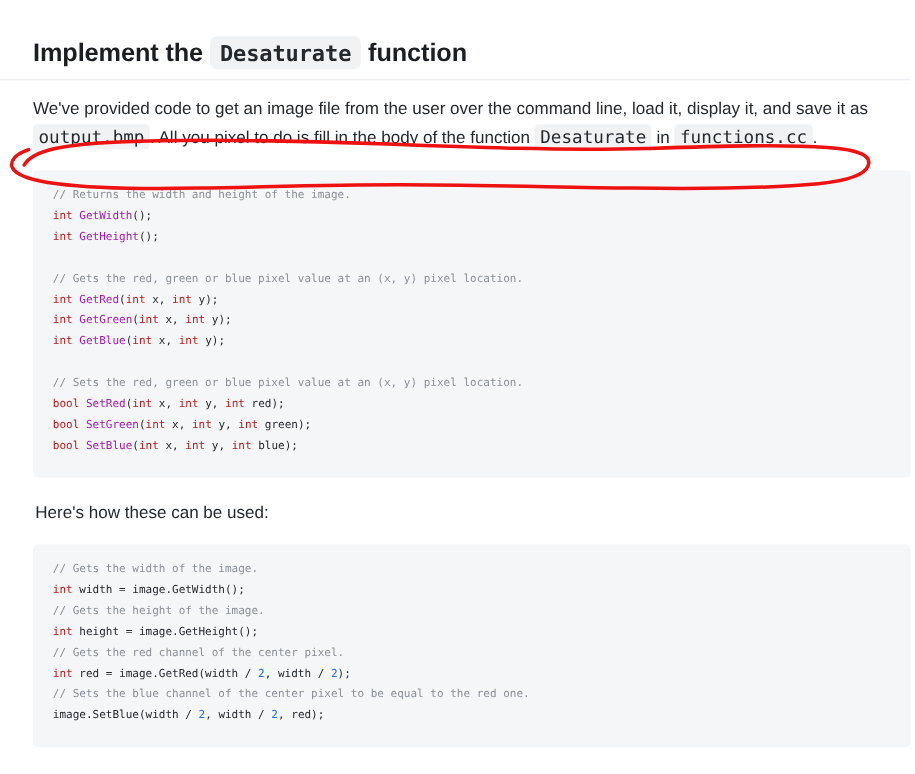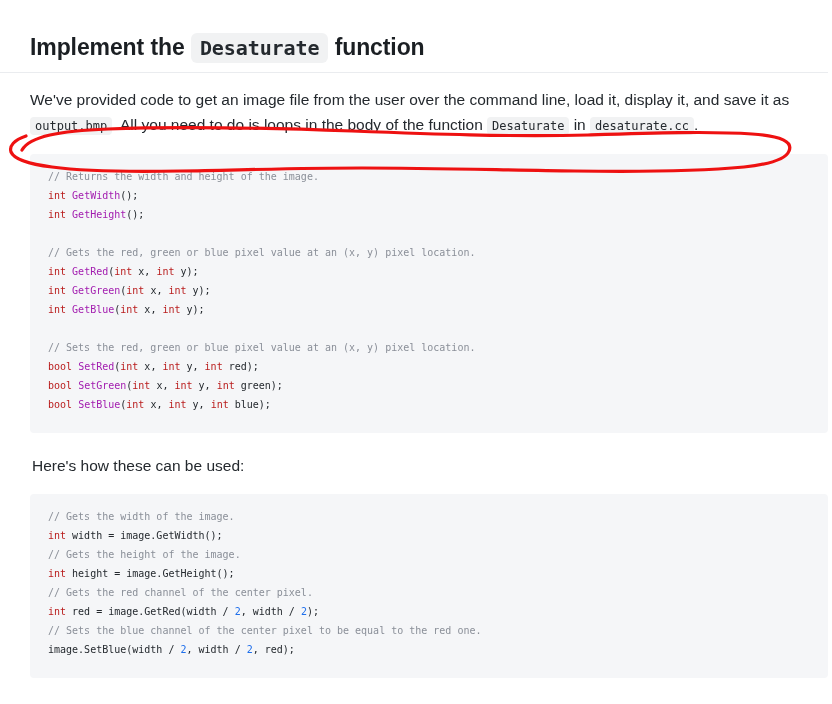--- a/index.html
+++ b/index.html
@@ -57,21 +57,21 @@
     padding-top: 20px;
     padding-left: 32px;
   }
 
   
   .chip {
     font-family: "DejaVu Sans Mono", "Liberation Mono", monospace;
     background: #f1f2f3;
     border-radius: 4px;
     padding: 2px 5px;
-    font-size: 12px;
+    font-size: 16px;
     color: #24292e;
     white-space: pre;
   }
 
   
   .codeblock {
     background: #f5f6f8;
     margin: 17px 0 0 30px;
     padding: 16px 0 16px 18px;
     border-radius: 4px;
@@ -105,24 +105,24 @@
   }
 </style>
 </head>
 <body>
 
 <div class="page">
 
   <h1 class="heading"><span>Implement the</span> <code class="chip">Desaturate</code> <span>function</span></h1>
 
   <p class="para"><span>We've provided code to get an image file from the user over the command line, load it, display it, and save it as</span>
-    <code class="chip">output.bmp</code><span>. All you need to do is loops in the body of the function</span>
+    <code class="chip">output.bmp</code><span>. All you pixel to do is fill in the body of the function</span>
     <code class="chip">Desaturate</code>
     <span>in</span>
-    <code class="chip">desaturate.cc</code><span>.</span></p>
+    <code class="chip">functions.cc</code><span>.</span></p>
 
 
   <pre class="codeblock"><div class="code-line"><span class="tok-comment">// Returns the width and height of the image.</span></div><div class="code-line"><span class="tok-type">int</span><span class="tok-plain"> </span><span class="tok-fn">GetWidth</span><span class="tok-plain">();</span></div><div class="code-line"><span class="tok-type">int</span><span class="tok-plain"> </span><span class="tok-fn">GetHeight</span><span class="tok-plain">();</span></div><div class="code-line blank">&nbsp;</div><div class="code-line"><span class="tok-comment">// Gets the red, green or blue pixel value at an (x, y) pixel location.</span></div><div class="code-line"><span class="tok-type">int</span><span class="tok-plain"> </span><span class="tok-fn">GetRed</span><span class="tok-plain">(</span><span class="tok-type">int</span><span class="tok-plain"> x, </span><span class="tok-type">int</span><span class="tok-plain"> y);</span></div><div class="code-line"><span class="tok-type">int</span><span class="tok-plain"> </span><span class="tok-fn">GetGreen</span><span class="tok-plain">(</span><span class="tok-type">int</span><span class="tok-plain"> x, </span><span class="tok-type">int</span><span class="tok-plain"> y);</span></div><div class="code-line"><span class="tok-type">int</span><span class="tok-plain"> </span><span class="tok-fn">GetBlue</span><span class="tok-plain">(</span><span class="tok-type">int</span><span class="tok-plain"> x, </span><span class="tok-type">int</span><span class="tok-plain"> y);</span></div><div class="code-line blank">&nbsp;</div><div class="code-line"><span class="tok-comment">// Sets the red, green or blue pixel value at an (x, y) pixel location.</span></div><div class="code-line"><span class="tok-type">bool</span><span class="tok-plain"> </span><span class="tok-fn">SetRed</span><span class="tok-plain">(</span><span class="tok-type">int</span><span class="tok-plain"> x, </span><span class="tok-type">int</span><span class="tok-plain"> y, </span><span class="tok-type">int</span><span class="tok-plain"> red);</span></div><div class="code-line"><span class="tok-type">bool</span><span class="tok-plain"> </span><span class="tok-fn">SetGreen</span><span class="tok-plain">(</span><span class="tok-type">int</span><span class="tok-plain"> x, </span><span class="tok-type">int</span><span class="tok-plain"> y, </span><span class="tok-type">int</span><span class="tok-plain"> green);</span></div><div class="code-line"><span class="tok-type">bool</span><span class="tok-plain"> </span><span class="tok-fn">SetBlue</span><span class="tok-plain">(</span><span class="tok-type">int</span><span class="tok-plain"> x, </span><span class="tok-type">int</span><span class="tok-plain"> y, </span><span class="tok-type">int</span><span class="tok-plain"> blue);</span></div></pre>
 
   <p class="para howto">Here's how these can be used:</p>
 
   <pre class="codeblock second"><div class="code-line"><span class="tok-comment">// Gets the width of the image.</span></div><div class="code-line"><span class="tok-type">int</span><span class="tok-plain"> width = image.GetWidth();</span></div><div class="code-line"><span class="tok-comment">// Gets the height of the image.</span></div><div class="code-line"><span class="tok-type">int</span><span class="tok-plain"> height = image.GetHeight();</span></div><div class="code-line"><span class="tok-comment">// Gets the red channel of the center pixel.</span></div><div class="code-line"><span class="tok-type">int</span><span class="tok-plain"> red = image.GetRed(width / </span><span class="tok-num">2</span><span class="tok-plain">, width / </span><span class="tok-num">2</span><span class="tok-plain">);</span></div><div class="code-line"><span class="tok-comment">// Sets the blue channel of the center pixel to be equal to the red one.</span></div><div class="code-line"><span class="tok-plain">image.SetBlue(width / </span><span class="tok-num">2</span><span class="tok-plain">, width / </span><span class="tok-num">2</span><span class="tok-plain">, red);</span></div></pre>
 
   <svg class="annotation" viewBox="0 0 832 66">
     <path fill="none" stroke="#ee1111" stroke-width="3.2" stroke-linecap="round" stroke-linejoin="round" d="M 22 26

